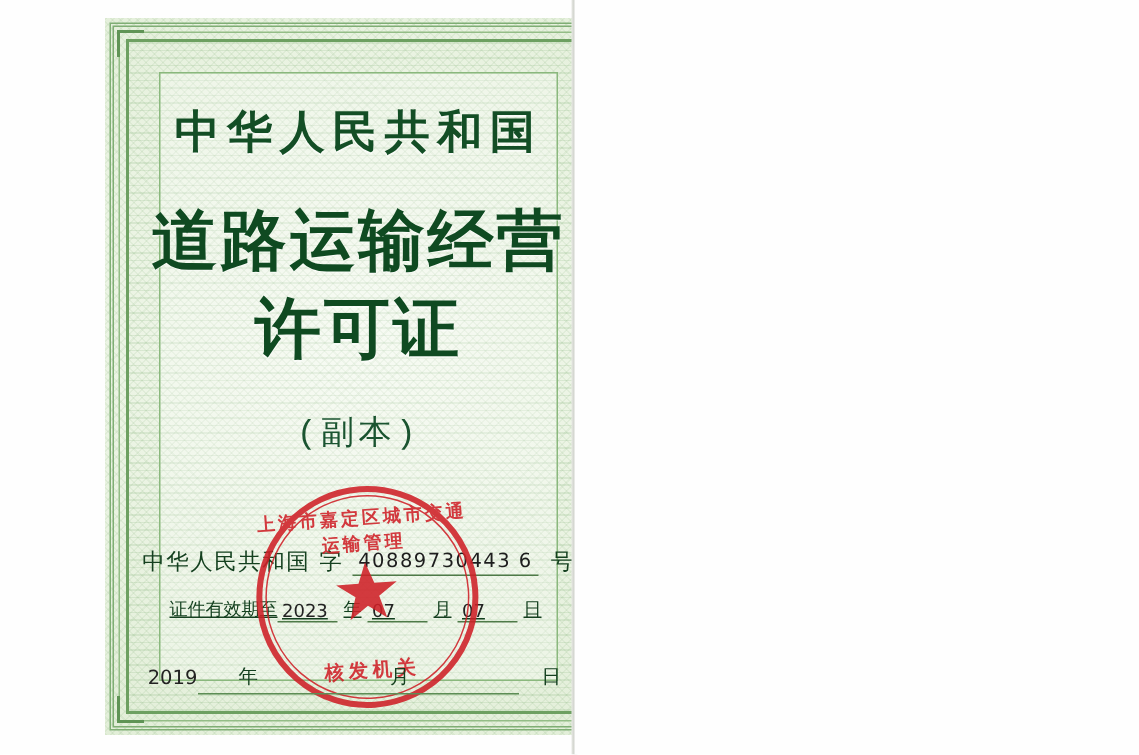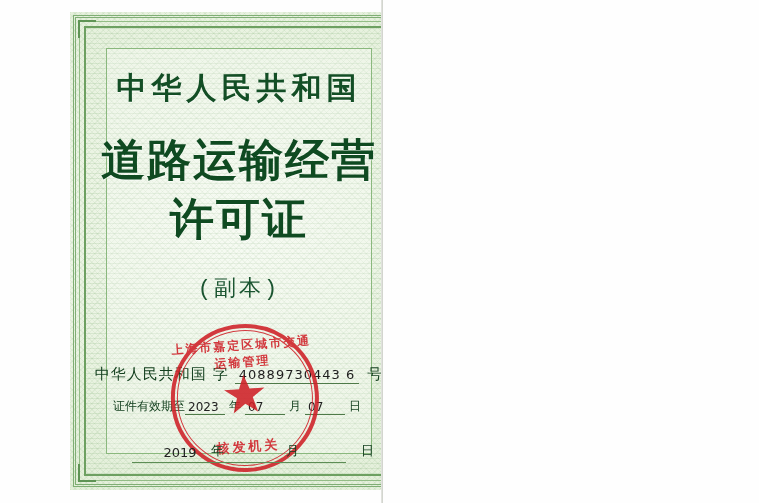--- a/index.html
+++ b/index.html
@@ -141,20 +141,21 @@
   .lic-suffix { margin-left: 8px; }
 
   .valid-row {
     margin-top: 14px;
     display: flex;
     align-items: flex-end;
     justify-content: center;
     font-family: "DejaVu Serif", serif;
     font-size: 12px;
     color: #14401f;
+    text-decoration: underline;
   }
   .valid-row .val {
     font-family: "DejaVu Sans", sans-serif;
     font-size: 12px;
     color: #222;
     padding: 0 3px;
     border-bottom: 1px solid #4e7a48;
     min-width: 34px;
     text-align: left;
   }
@@ -200,21 +201,21 @@
   }
   .seal-arc-top { top: 13px; font-size: 12px; }
   .seal-arc-bottom { bottom: 16px; font-size: 13px; letter-spacing: 3px; }
 
   .issuer-row {
     position: absolute;
     left: 0; right: 0;
     top: 404px;
     display: flex;
     align-items: flex-end;
-    justify-content: flex-end;
+    justify-content: space-between;
     font-family: "DejaVu Serif", serif;
     font-size: 13px;
     color: #14401f;
   }
   .issuer-row .y {
     font-family: "DejaVu Sans", sans-serif;
     font-size: 13px;
     color: #222;
     padding: 0 4px;
     min-width: 34px;

